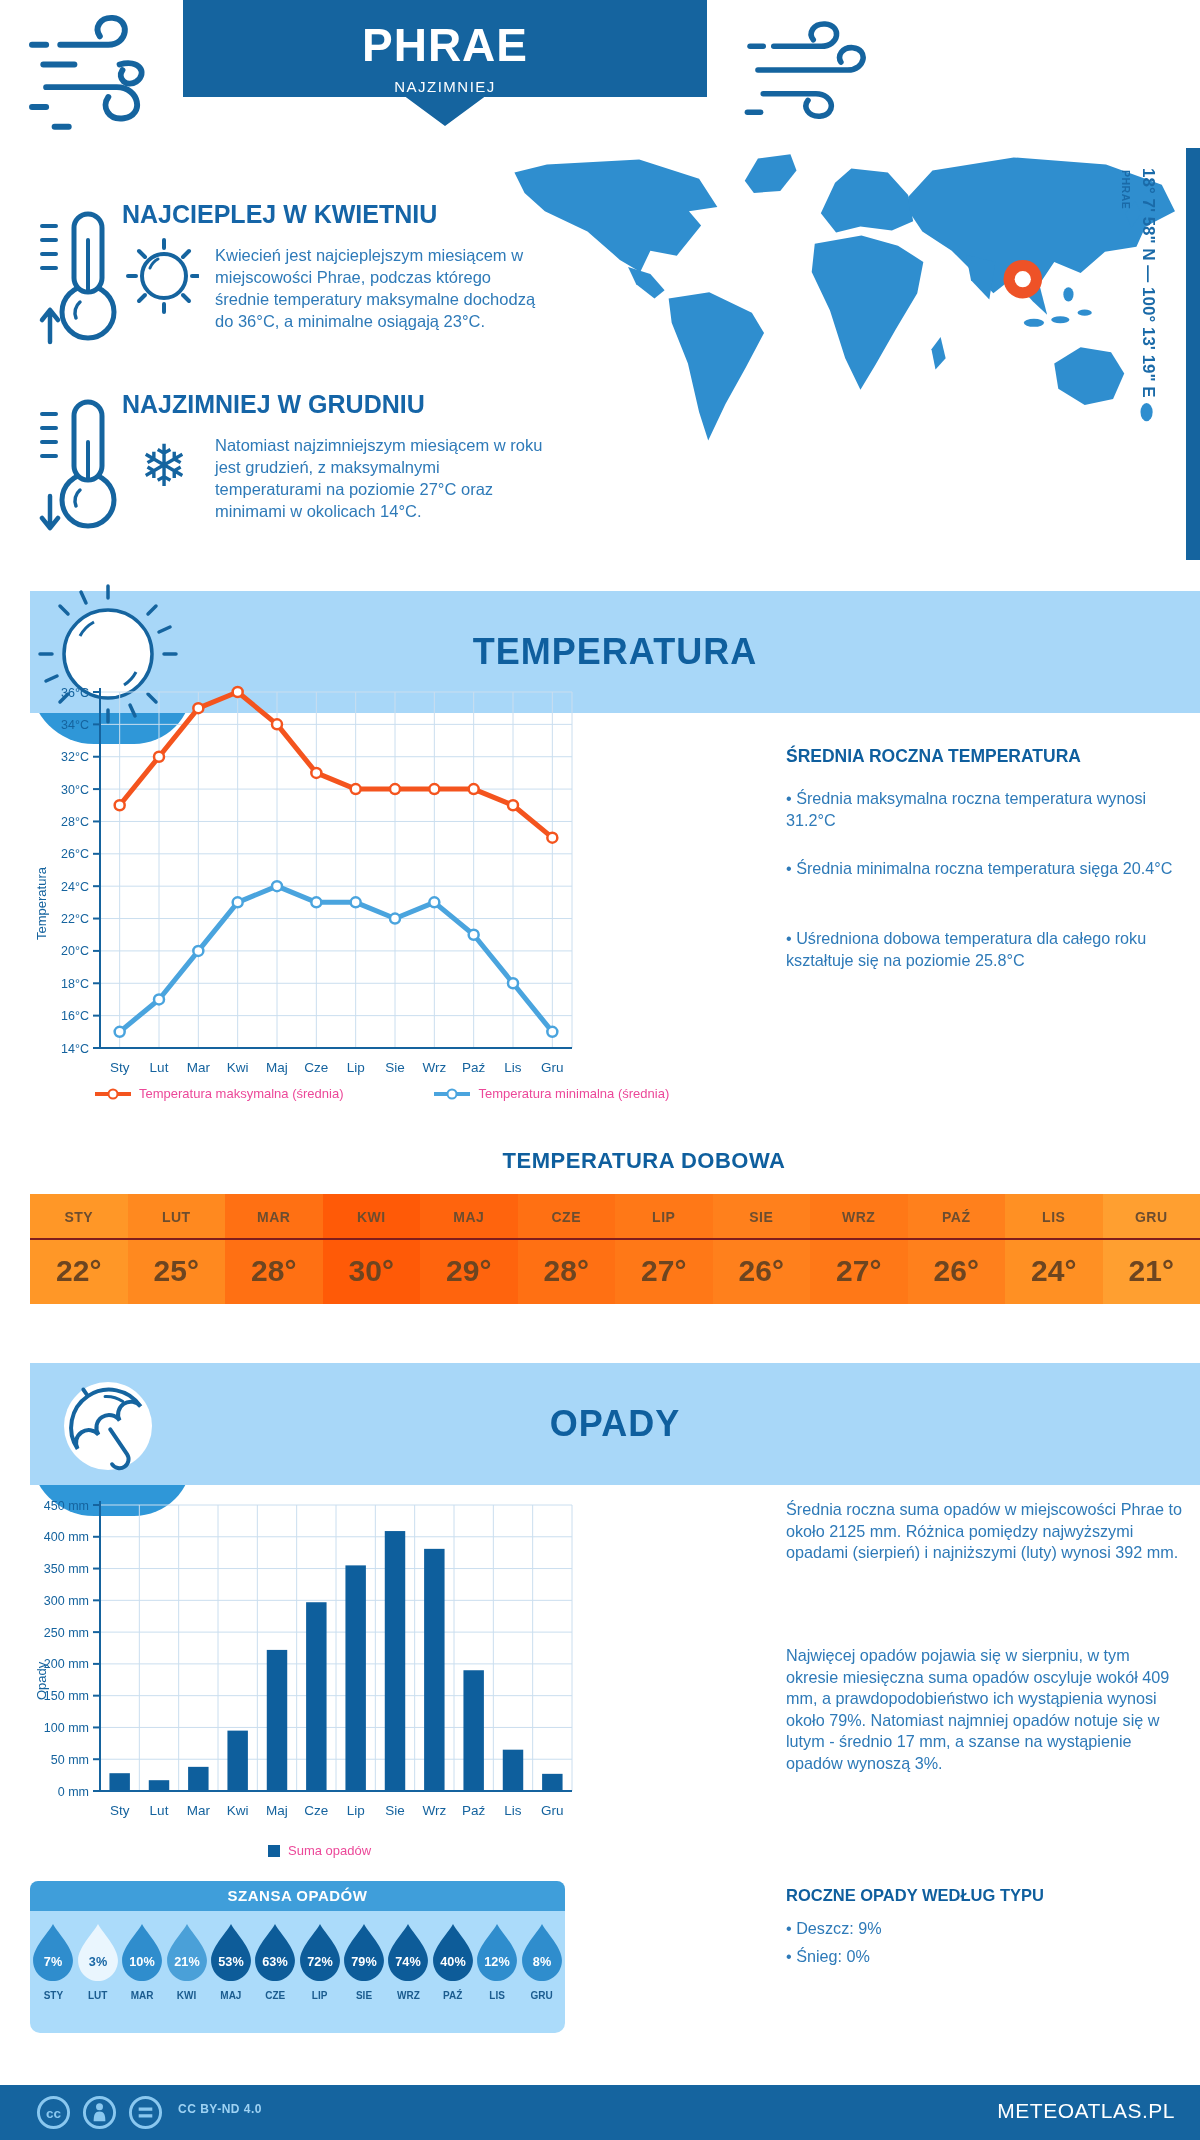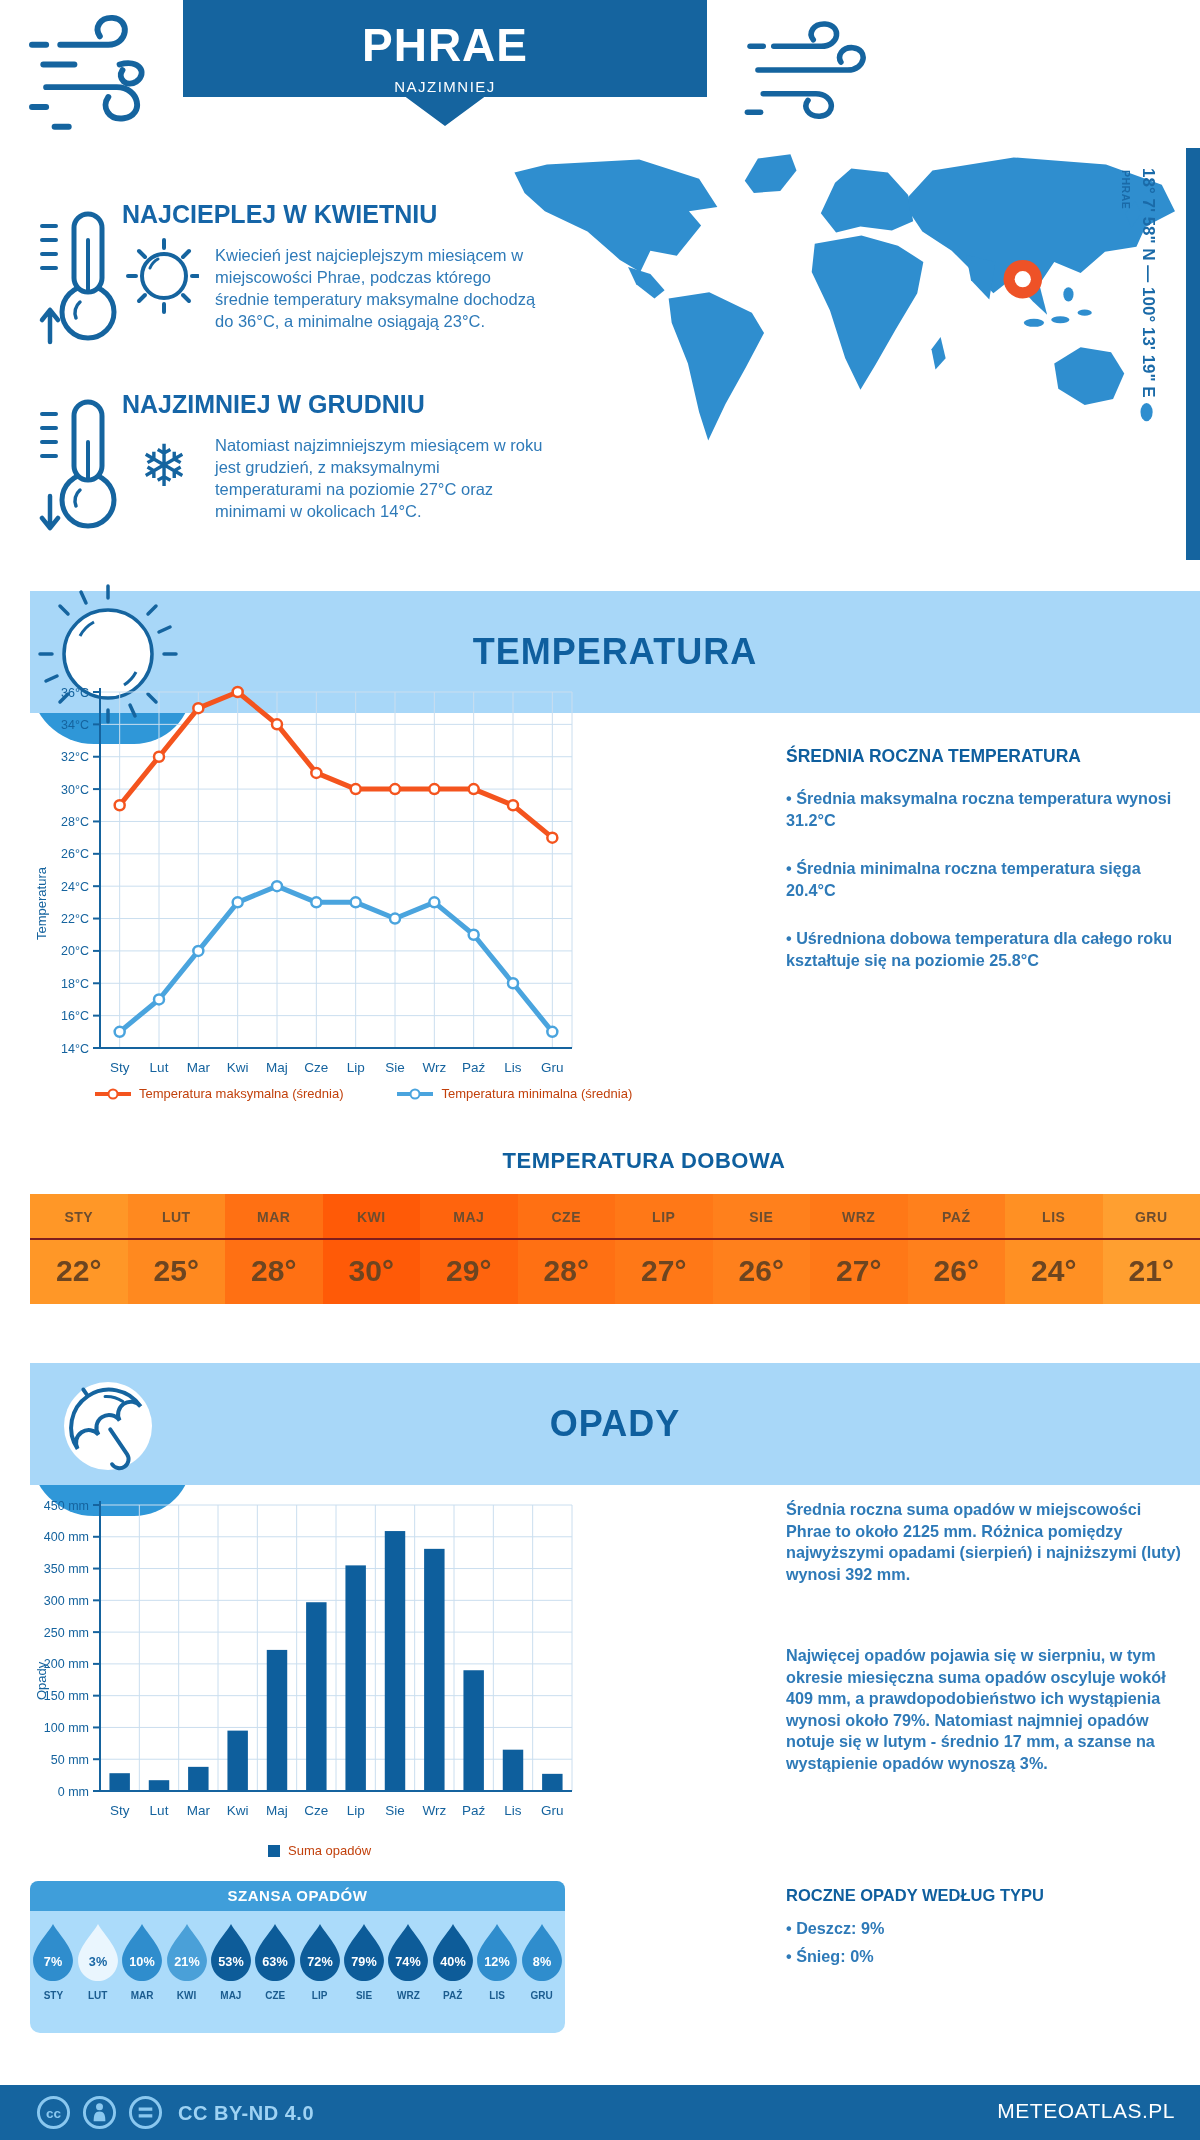--- a/index.html
+++ b/index.html
@@ -17,42 +17,42 @@
   #coords-city{left:1120px;top:170px;font-size:10.5px;letter-spacing:.5px;}
   
   .intro-title{left:122px;width:420px;font-size:25px;font-weight:bold;color:#1565a7;}
   .intro-text{left:215px;width:332px;font-size:16.5px;line-height:22px;color:#2e7ab8;}
   
   .band{left:30px;width:1170px;height:122px;background:#a8d7f8;}
   .band-title{width:100%;text-align:center;line-height:122px;font-size:36px;font-weight:bold;color:#0f5f9e;letter-spacing:1px;}
   .band-tab{left:30px;width:162px;height:153px;background:#2f97d8;border-radius:26px 0 58px 64px;}
   
   .ylabel-rot{font-size:13px;color:#15639e;transform:rotate(-90deg);transform-origin:0 0;}
-  .legend-row{display:flex;gap:54px;align-items:center;font-size:13px;color:#c2410c;}
+  .legend-row{display:flex;gap:91px;align-items:center;font-size:13px;color:#ec4899;}
   .legend-item{display:flex;align-items:center;gap:8px;}
   
   .col-head{font-size:17.5px;font-weight:bold;color:#0f5f9e;}
-  .col-text{font-size:16.2px;line-height:21.5px;color:#2e7ab8;font-weight:bold;}
+  .col-text{font-size:16.2px;line-height:21.5px;color:#2e7ab8;}
   
   #daily-title{left:0;top:1148px;width:1200px;text-align:center;font-size:22px;font-weight:bold;color:#0f5f9e;letter-spacing:.5px;padding-left:44px;}
   #daily-table{left:30px;top:1194px;width:1170px;height:110px;display:flex;}
   .day-col{flex:1;display:flex;flex-direction:column;}
   .day-month{height:44px;line-height:46px;text-align:center;font-size:14px;font-weight:bold;color:#6d4d2f;letter-spacing:.5px;}
   .day-val{height:64px;line-height:62px;text-align:center;font-size:30px;font-weight:bold;color:#6d4520;border-top:2px solid #7f1d1d;}
   
   #chance-head{left:30px;top:1881px;width:535px;height:30px;background:#3f9eda;border-radius:8px 8px 0 0;
     color:#fff;font-weight:bold;font-size:15px;text-align:center;line-height:30px;letter-spacing:.5px;}
   #chance-panel{left:30px;top:1911px;width:535px;height:122px;background:#abdbfa;border-radius:0 0 10px 10px;
     display:flex;justify-content:space-evenly;padding-top:12px;box-sizing:border-box;}
   .drop-item{width:42px;text-align:center;}
   .drop-month{margin-top:5px;font-size:10px;font-weight:bold;color:#1b5c8f;}
   
   #footer{left:0;top:2085px;width:1200px;height:55px;background:#15649f;}
   #footer-icons{left:36px;top:2095px;display:flex;gap:11px;align-items:center;}
-  #license-label{left:178px;top:2102px;font-size:20px;font-weight:bold;color:#9ed2f3;letter-spacing:.5px;}
+  #license-label{left:178px;top:2102px;font-size:12px;font-weight:bold;color:#9ed2f3;letter-spacing:.5px;}
   #site-label{left:0;top:2099px;width:1175px;text-align:right;font-size:21px;font-weight:normal;color:#fff;letter-spacing:.5px;}
 </style>
 </head>
 <body>
 
 <div id="page">
 
   <svg class="abs" style="left:26px;top:8px" width="142" height="130" viewBox="0 0 100 92">
     <g fill="none" stroke="#15649f" stroke-width="4.2" stroke-linecap="round">
       <path d="M4,26 H14"></path>

